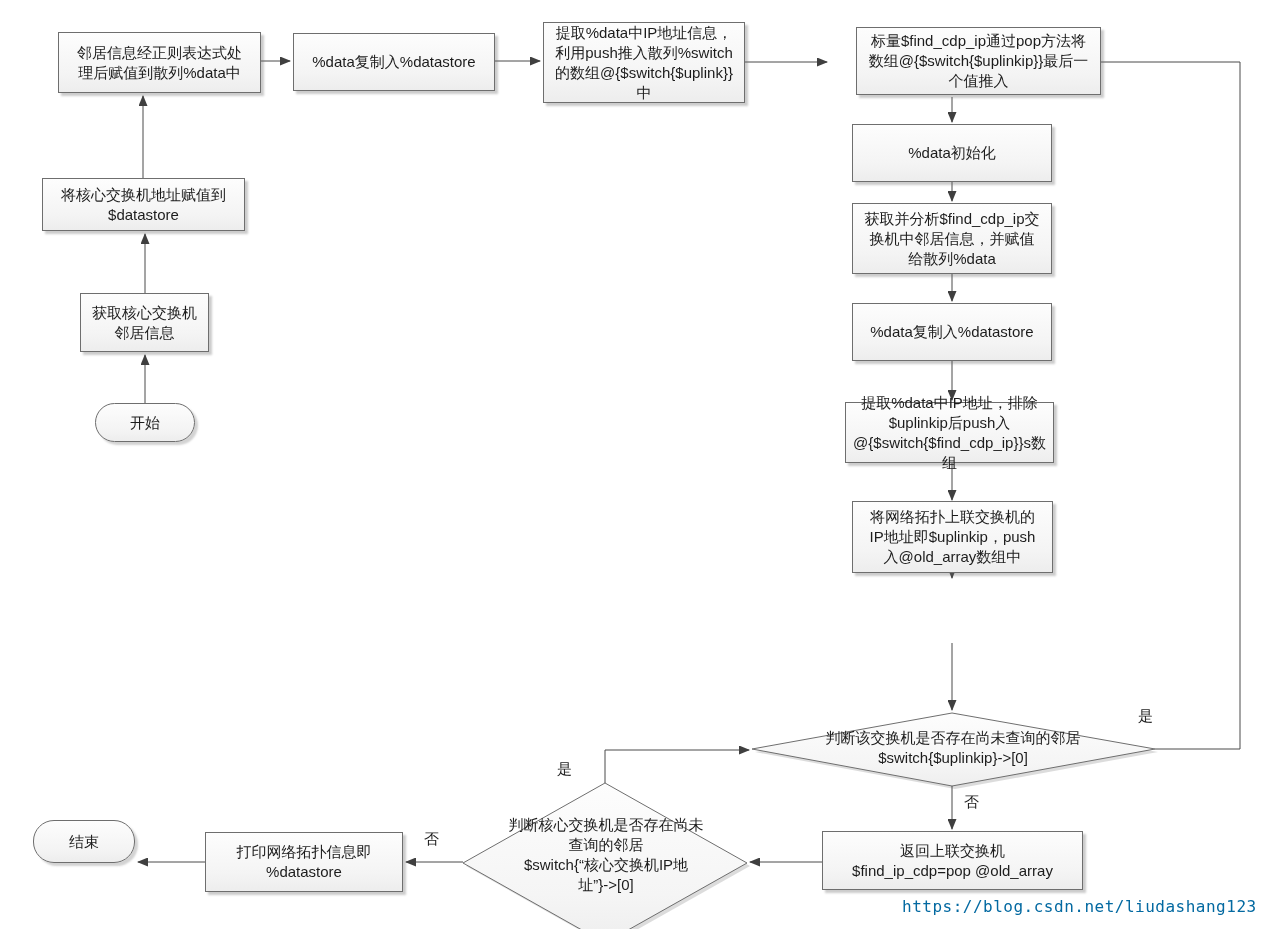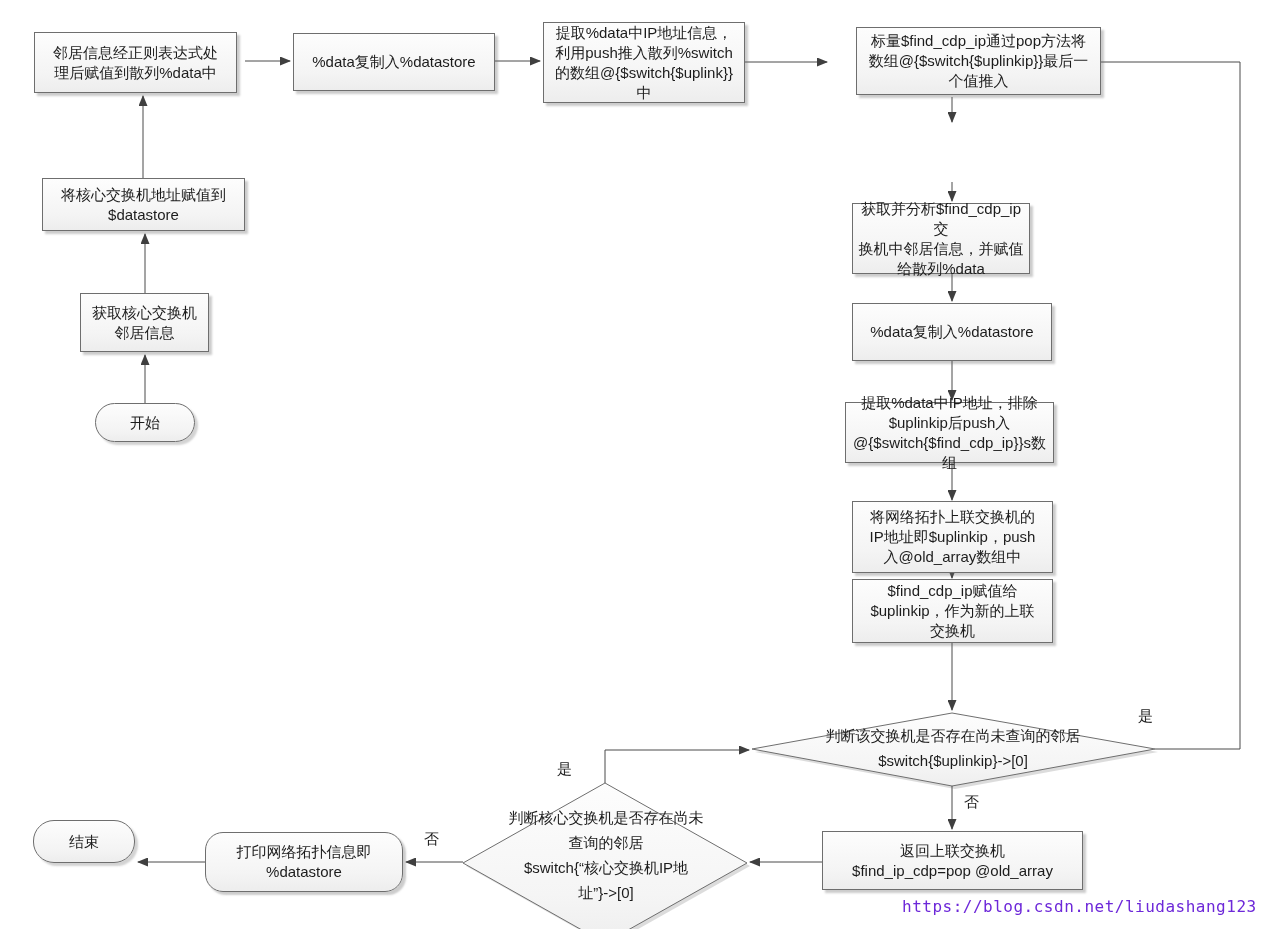--- a/index.html
+++ b/index.html
@@ -24,38 +24,38 @@
     padding:2px 4px;
   }
   .stadium{
     border-radius:21px;
     box-shadow:3px 3px 2px rgba(110,110,110,0.30);
   }
   .dtext{
     position:absolute;
     display:flex;align-items:center;justify-content:center;
     text-align:center;
-    font-size:15px;line-height:25px;
+    font-size:15px;line-height:20px;
     white-space:pre-line;
     pointer-events:none;
   }
   .edge-label{
     position:absolute;
     font-size:15px;line-height:18px;
     color:#1c1c1c;
   }
   #connector-layer{position:absolute;left:0;top:0;z-index:0;}
   .node,.dtext,.edge-label{z-index:2;}
   .watermark{
     position:absolute;
     left:902px;top:897px;width:360px;
     font-family:"DejaVu Sans Mono","Liberation Mono",monospace;
     font-size:16px;
     letter-spacing:0.5px;
-    color:#6d28d9;
+    color:#0369a1;
     z-index:3;
     white-space:nowrap;
   }
 </style>
 </head>
 <body>
 
 <div id="canvas">
 
   <svg id="connector-layer" width="1286" height="929" viewBox="0 0 1286 929">
@@ -92,61 +92,59 @@
       <line x1="952" y1="643" x2="952" y2="710" marker-end="url(#arr)"></line>
       <polyline points="1155,749 1240,749 1240,62 1078,62" marker-end="url(#arr)"></polyline>
       <line x1="952" y1="786" x2="952" y2="829" marker-end="url(#arr)"></line>
       <line x1="822" y1="862" x2="750" y2="862" marker-end="url(#arr)"></line>
       <polyline points="605,783 605,750 749,750" marker-end="url(#arr)"></polyline>
       <line x1="463" y1="862" x2="406" y2="862" marker-end="url(#arr)"></line>
       <line x1="205" y1="862" x2="138" y2="862" marker-end="url(#arr)"></line>
     </g>
   </svg>
 
-  <div class="node" style="left:34px;top:32px;width:203px;height:61px;">邻居信息经正则表达式处
+  <div class="node" style="left:58px;top:32px;width:203px;height:61px;">邻居信息经正则表达式处
 理后赋值到散列%data中</div>
   <div class="node" style="left:293px;top:33px;width:202px;height:58px;">%data复制入%datastore</div>
   <div class="node" style="left:543px;top:22px;width:202px;height:81px;">提取%data中IP地址信息，
 利用push推入散列%switch
 的数组@{$switch{$uplink}}
 中</div>
   <div class="node" style="left:830px;top:27px;width:245px;height:68px;margin-left:26px;">标量$find_cdp_ip通过pop方法将
 数组@{$switch{$uplinkip}}最后一
 个值推入</div>
 
   <div class="node" style="left:42px;top:178px;width:203px;height:53px;">将核心交换机地址赋值到
 $datastore</div>
   <div class="node" style="left:80px;top:293px;width:129px;height:59px;">获取核心交换机
 邻居信息</div>
   <div class="node stadium" style="left:95px;top:403px;width:100px;height:39px;">开始</div>
 
-  <div class="node" style="left:852px;top:203px;width:178px;height:71px;">获取并分析$find_cdp_ip交
+  <div class="node" style="left:852px;top:124px;width:200px;height:58px;">%data初始化</div>
+  <div class="node" style="left:852px;top:203px;width:200px;height:71px;">获取并分析$find_cdp_ip交
 换机中邻居信息，并赋值
 给散列%data</div>
   <div class="node" style="left:852px;top:303px;width:200px;height:58px;">%data复制入%datastore</div>
   <div class="node" style="left:845px;top:402px;width:209px;height:61px;">提取%data中IP地址，排除
 $uplinkip后push入
 @{$switch{$find_cdp_ip}}s数组</div>
   <div class="node" style="left:852px;top:501px;width:201px;height:72px;">将网络拓扑上联交换机的
 IP地址即$uplinkip，push
 入@old_array数组中</div>
-  <div class="node" style="left:852px;top:579px;width:201px;height:64px;">$find_cdp_ip赋值给
-$uplinkip，作为新的上联
-交换机</div>
 
   <div class="dtext" style="left:772px;top:719px;width:362px;height:58px;">判断该交换机是否存在尚未查询的邻居
 $switch{$uplinkip}-&gt;[0]</div>
   <div class="dtext" style="left:478px;top:792px;width:256px;height:126px;">判断核心交换机是否存在尚未
 查询的邻居
 $switch{“核心交换机IP地
 址”}-&gt;[0]</div>
 
   <div class="node" style="left:822px;top:831px;width:261px;height:59px;">返回上联交换机
 $find_ip_cdp=pop @old_array</div>
-  <div class="node" style="left:205px;top:832px;width:198px;height:60px;border-radius:18px;">打印网络拓扑信息即
+  <div class="node" style="left:205px;top:832px;width:198px;height:60px;">打印网络拓扑信息即
 %datastore</div>
   <div class="node stadium" style="left:33px;top:820px;width:102px;height:43px;">结束</div>
 
   <div class="edge-label" style="left:1138px;top:707px;">是</div>
   <div class="edge-label" style="left:964px;top:793px;">否</div>
   <div class="edge-label" style="left:557px;top:760px;">是</div>
   <div class="edge-label" style="left:424px;top:830px;">否</div>
 
   <div class="watermark">https://blog.csdn.net/liudashang123</div>
 

